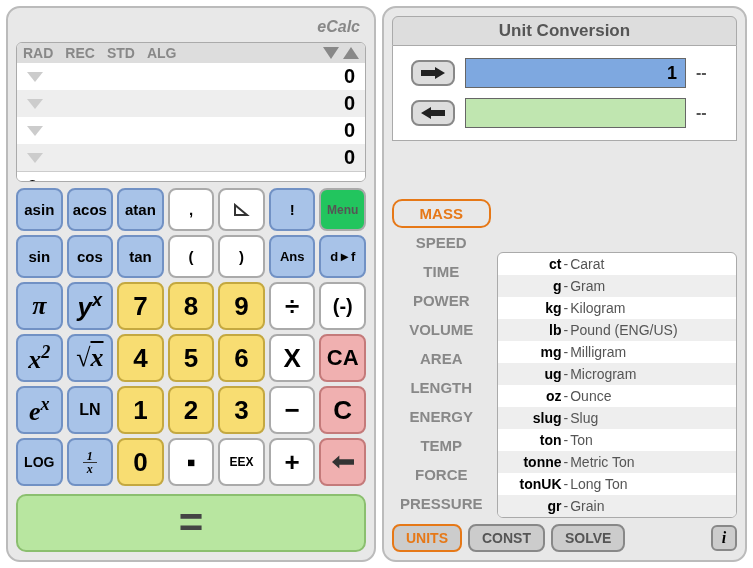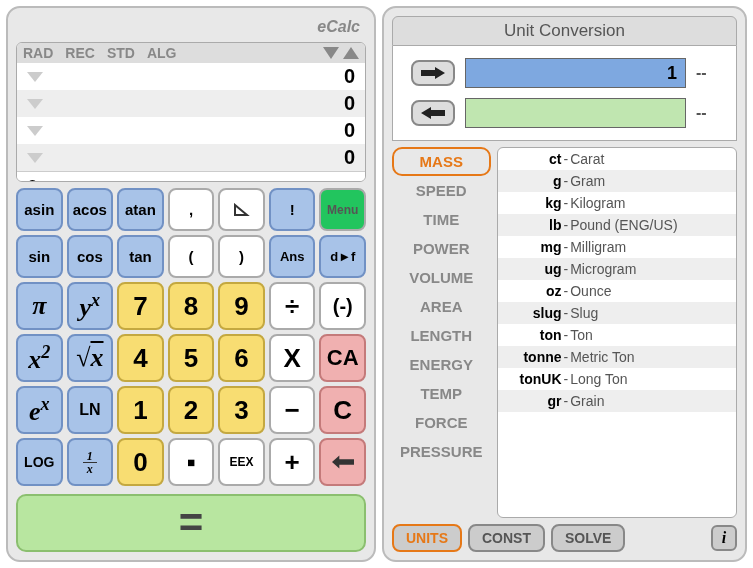--- a/index.html
+++ b/index.html
@@ -37,31 +37,31 @@
 .white { background: #fff; border-color: #aaa; }
 .pink { background: #f0b0b0; border-color: #c47a7a; }
 .grey { background: #22c55e; border-color: #aaa; color: #555; }
 .equals { height: 58px; background: #b8e6a0; border: 2px solid #8bbf6f; border-radius: 10px; display: flex; align-items: center; justify-content: center; font-size: 42px; font-weight: bold; color: #444; cursor: pointer; margin-top: 4px; }
 .frac { display: flex; flex-direction: column; align-items: center; font-size: 12px; line-height: 1; }
 .frac .bar { width: 14px; height: 1px; background: #333; }
 .sup { font-size: 0.7em; vertical-align: super; }
 .backarrow svg { width: 22px; height: 14px; }
 
 
-.conv-title { text-align: center; font-weight: normal; color: #555; font-size: 17px; border: 1px solid #aaa; border-radius: 6px 6px 0 0; background: #ddd; padding: 4px; }
+.conv-title { text-align: center; font-weight: bold; color: #555; font-size: 17px; border: 1px solid #aaa; border-radius: 6px 6px 0 0; background: #ddd; padding: 4px; }
 .conv-io { background: #fff; border: 1px solid #aaa; border-top: none; padding: 12px 18px; display: flex; flex-direction: column; gap: 10px; }
 .conv-row { display: flex; align-items: center; gap: 10px; }
 .arrow-btn { width: 44px; height: 26px; background: #ddd; border: 2px solid #888; border-radius: 8px; display: flex; align-items: center; justify-content: center; cursor: pointer; }
 .arrow-btn svg { width: 24px; height: 12px; }
 .conv-field { flex: 1; height: 30px; border: 1px solid #666; display: flex; align-items: center; justify-content: flex-end; padding: 0 8px; font-size: 18px; font-weight: bold; }
 .conv-field.bluebg { background: #7ea8e0; }
 .conv-field.greenbg { background: #c0e6b0; }
 .conv-unit { width: 22px; font-weight: bold; color: #555; }
 
-.conv-body { display: flex; flex: 1; margin-top: 6px; gap: 6px; overflow: hidden; }
+.conv-body { display: flex; flex: 1; margin-top: 6px; gap: 6px; overflow: hidden; align-items: flex-end; }
 .cat-list { display: flex; flex-direction: column; }
 .cat-item { color: #888; font-weight: bold; font-size: 15px; text-align: center; padding: 4px 6px; cursor: pointer; border: 2px solid transparent; border-radius: 10px; }
 .cat-item.active { color: #e67817; border-color: #e67817; }
 .unit-list { flex: 1; border: 1px solid #aaa; border-radius: 6px; overflow: hidden; background: #fff; }
 .unit-item { display: flex; padding: 3px 8px; font-size: 14px; cursor: pointer; }
 .unit-item:nth-child(even) { background: #eee; }
 .unit-abbr { font-weight: bold; text-align: right; width: 56px; }
 .unit-dash { padding: 0 2px; color: #555; }
 .unit-name { color: #555; }
 
@@ -130,21 +130,21 @@
         <div class="btn small white">(</div>
         <div class="btn small white">)</div>
         <div class="btn small blue" style="font-size:13px;">Ans</div>
         <div class="btn small blue" style="font-size:13px;">d►f</div>
       </div>
       <div class="krow">
         <div class="btn big blue">
             <i style="font-family:serif;font-style:italic;">π</i>
           </div>
         <div class="btn big blue">
-            <span style="font-family:Liberation Serif, serif;font-style:italic;">y<span class="sup">x</span></span>
+            <span style="font-family:Liberation Sans, sans-serif;font-style:italic;">y<span class="sup">x</span></span>
           </div>
         <div class="btn big yellow">7</div>
         <div class="btn big yellow">8</div>
         <div class="btn big yellow">9</div>
         <div class="btn big white">÷</div>
         <div class="btn big white" style="font-size:20px;">(-)</div>
       </div>
       <div class="krow">
         <div class="btn big blue">
             <span style="font-family:serif;font-style:italic;">x<span class="sup">2</span></span>

